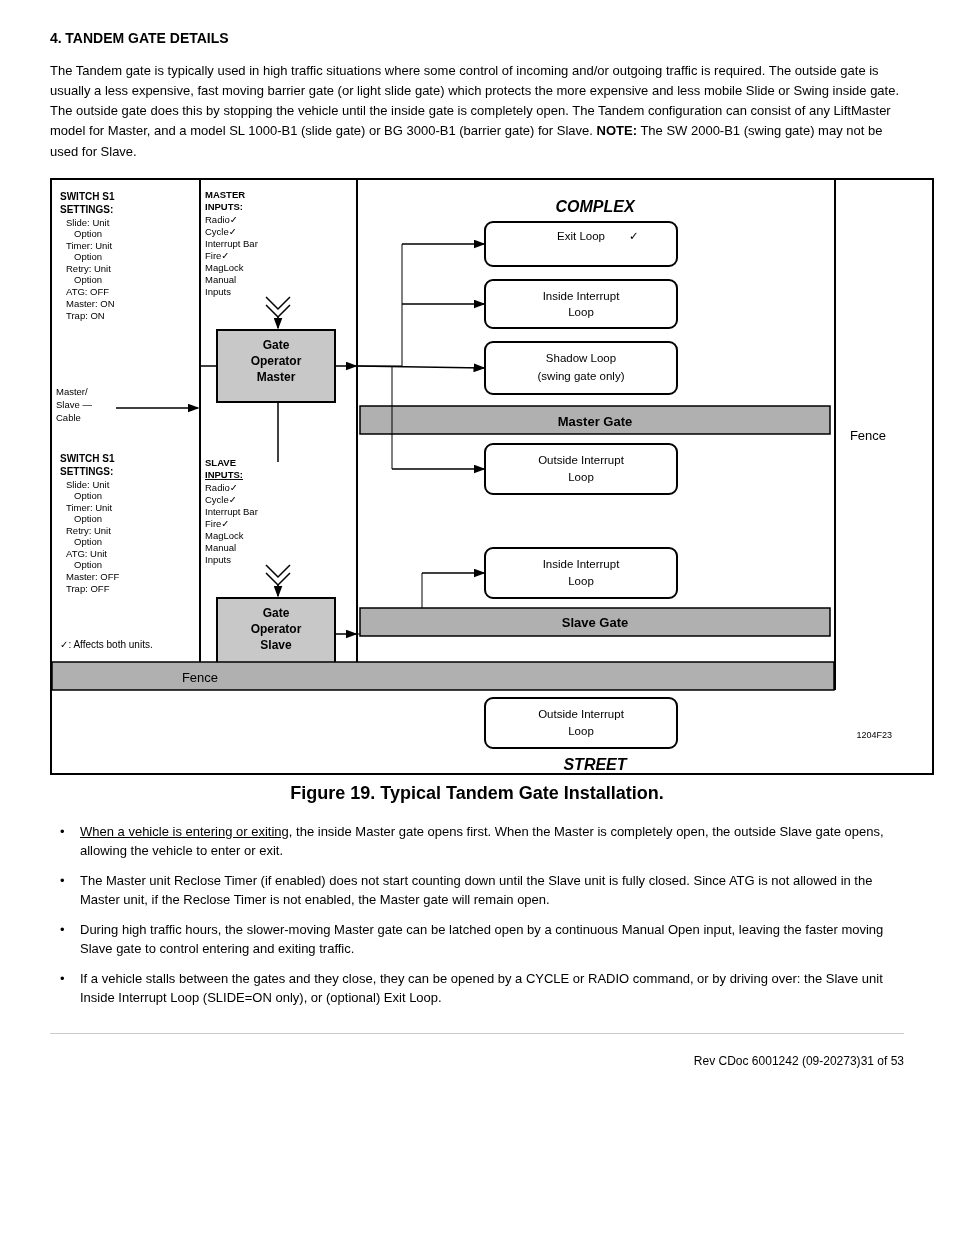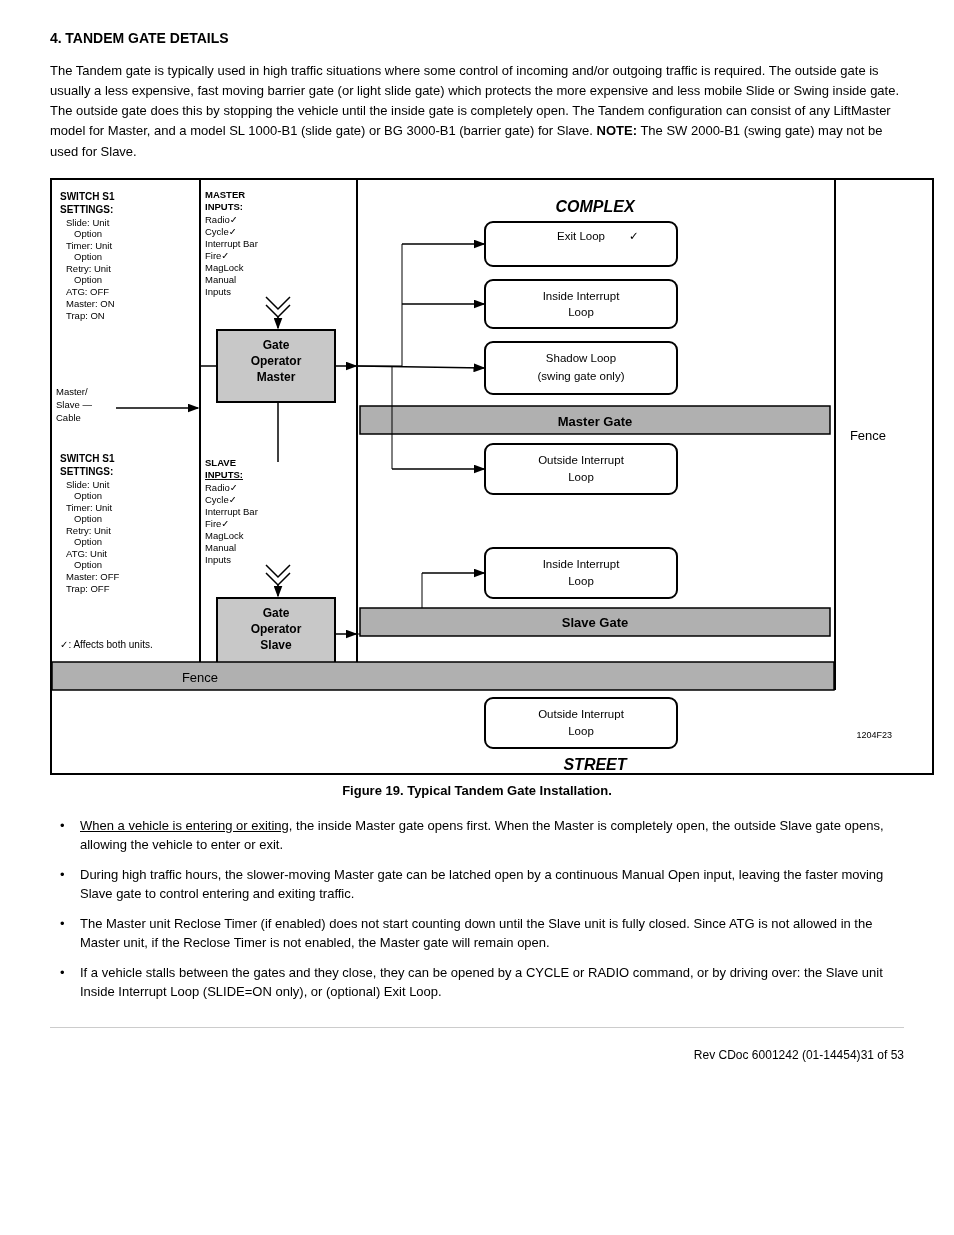--- a/index.html
+++ b/index.html
@@ -226,36 +226,36 @@
     <text x="529" y="555" font-size="11.5" text-anchor="middle">Loop</text>
 
     <text x="543" y="590" font-size="16" font-weight="bold" font-style="italic" text-anchor="middle">STREET</text>
 
     <text x="840" y="558" font-size="9" text-anchor="end">1204F23</text>
 
   </svg>
 </div>
 
 
-<p class="figure-caption" style="font-size:13px; font-weight:bold; margin-bottom:18px;">Figure 19.  Typical Tandem Gate Installation.</p>
+<p class="figure-caption" style="font-size:18px; font-weight:bold; margin-bottom:18px;">Figure 19.  Typical Tandem Gate Installation.</p>
 
 
 <div>
 
   <ul class="bullet-list">
     <li>
       <span class="underline">When a vehicle is entering or exiting</span>, the inside Master gate opens first.  When the Master is completely open, the outside Slave gate opens, allowing the vehicle to enter or exit.
     </li>
+    <li>The Master unit Reclose Timer (if enabled) does not start counting down until the Slave unit is fully closed.  Since ATG is not allowed in the Master unit, if the Reclose Timer is not enabled, the Master gate will remain open.</li>
     <li>During high traffic hours, the slower-moving Master gate can be latched open by a continuous Manual Open input, leaving the faster moving Slave gate to control entering and exiting traffic.</li>
-    <li>The Master unit Reclose Timer (if enabled) does not start counting down until the Slave unit is fully closed.  Since ATG is not allowed in the Master unit, if the Reclose Timer is not enabled, the Master gate will remain open.</li>
     <li>If a vehicle stalls between the gates and they close, they can be opened by a CYCLE or RADIO command, or by driving over: the Slave unit Inside Interrupt Loop (SLIDE=ON only), or (optional) Exit Loop.</li>
   </ul>
 </div>
 
 
 <div class="footer-bar">
   <span>Rev C</span>
-  <span>Doc 6001242 (01-14454)</span>
+  <span>Doc 6001242 (09-20273)</span>
   <span>31 of 53</span>
 </div>
 
 
 
 
 </body></html>

